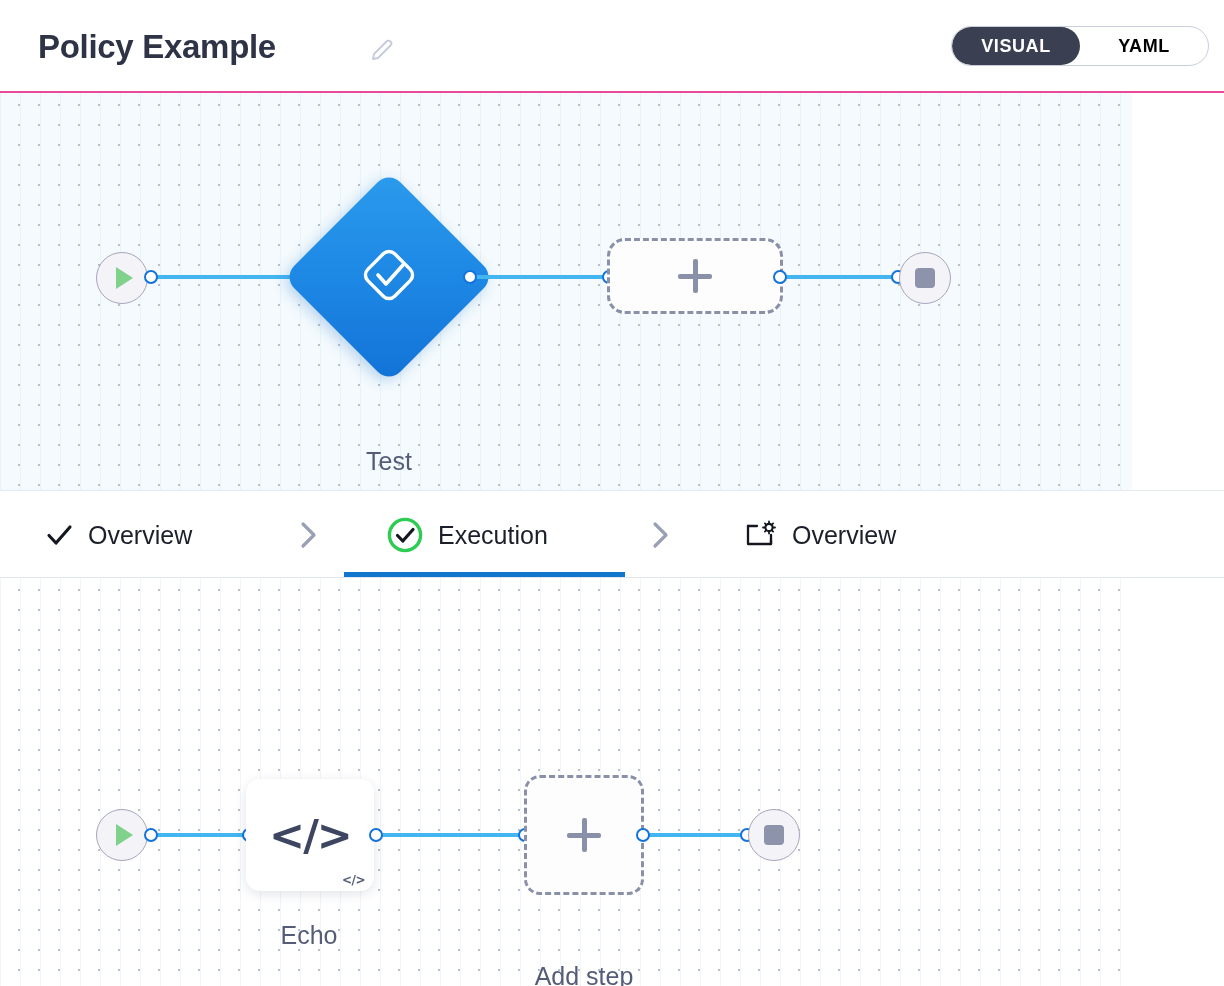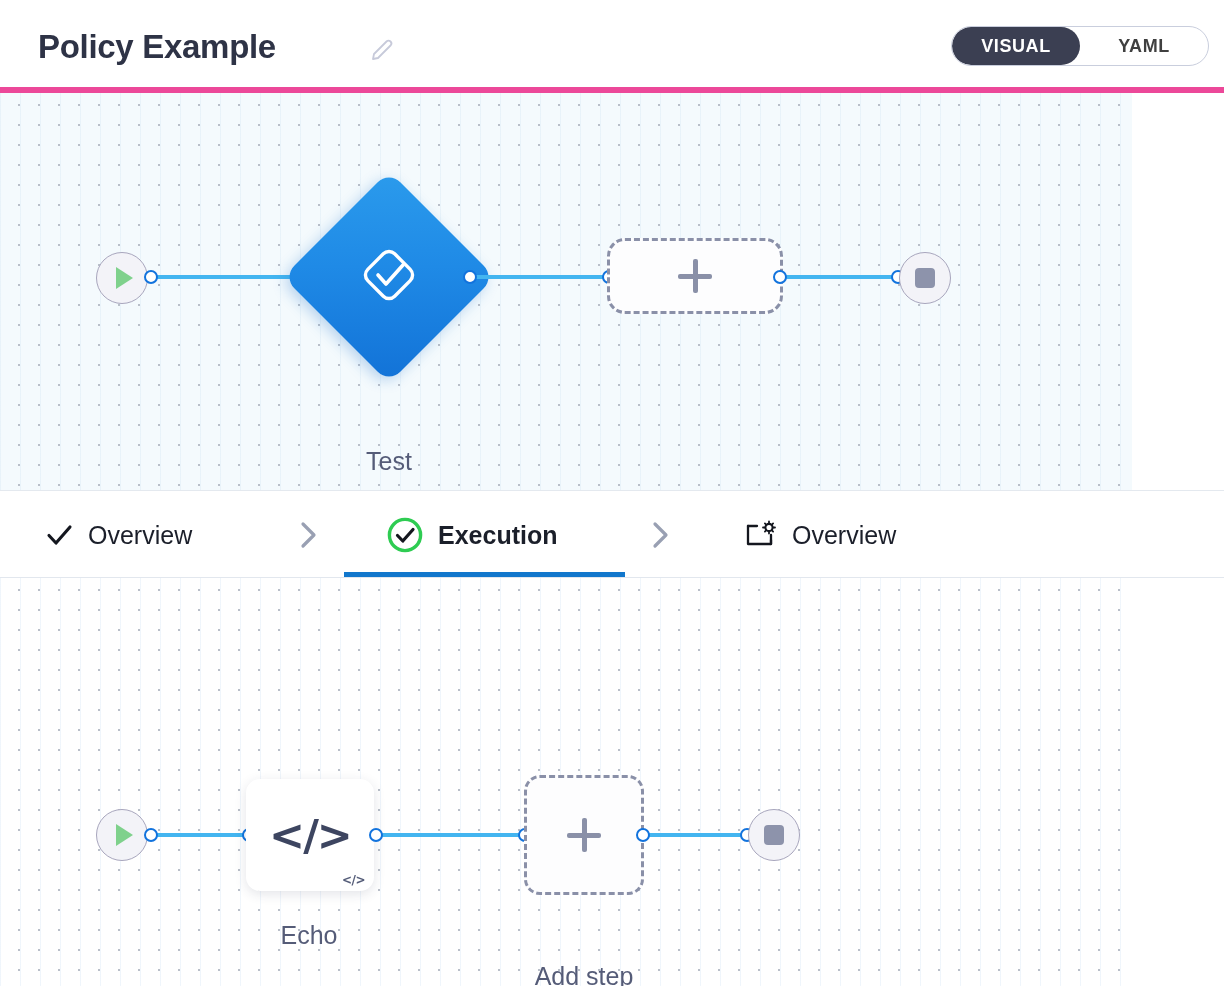--- a/index.html
+++ b/index.html
@@ -9,21 +9,21 @@
     background: #ffffff;
     overflow: hidden;
   }
   .app { position: relative; width: 1224px; height: 986px; }
 
   
   .header {
     position: absolute; left: 0; top: 0;
     width: 1224px; height: 93px;
     background: #ffffff;
-    border-bottom: 6px solid #ec4899;
+    border-bottom: 2px solid #ec4899;
   }
   .title {
     position: absolute; left: 38px; top: 28px;
     font-size: 33px; font-weight: bold;
     color: #2e3346; letter-spacing: -0.3px;
     white-space: nowrap;
   }
   .edit-pencil {
     position: absolute; left: 366px; top: 36px;
     width: 30px; height: 30px;
@@ -38,21 +38,21 @@
     border-radius: 20px;
     background: #ffffff;
     display: flex; align-items: center;
     overflow: hidden;
   }
   .mode-opt {
     flex: 1; height: 100%;
     display: flex; align-items: center; justify-content: center;
     font-size: 18px; font-weight: bold;
     letter-spacing: 0.6px;
-    color: #404040;
+    color: #000000;
     cursor: pointer;
     border-radius: 20px;
   }
   .mode-opt.active { background: #3b3f52; color: #ffffff; }
 
   
   .canvas { position: absolute; left: 0; width: 1132px; overflow: hidden; }
   .canvas-top {
     top: 93px; height: 397px;
     background-color: #f4fafd;
@@ -162,21 +162,21 @@
     background: #ffffff;
     border-top: 1px solid #e4e9ef;
     border-bottom: 1px solid #e2e7ee;
   }
   .tab {
     position: absolute; top: 0; height: 88px;
     display: flex; align-items: center; gap: 14px;
     cursor: pointer;
   }
   .tab-label { font-size: 25px; color: #1b1f2a; }
-  .tab.active .tab-label { font-weight: bold; }
+  .tab.active .tab-label { font-weight: normal; }
   .tab-underline {
     position: absolute; bottom: 0; height: 5px; background: #1277cc;
   }
   .tab-sep {
     position: absolute; top: 0; height: 88px;
     display: flex; align-items: center;
     color: #99a0b3; font-size: 30px; font-weight: 500;
   }
   .chk-plain svg, .chk-green svg, .adv-ic svg { display: block; }
 </style>

